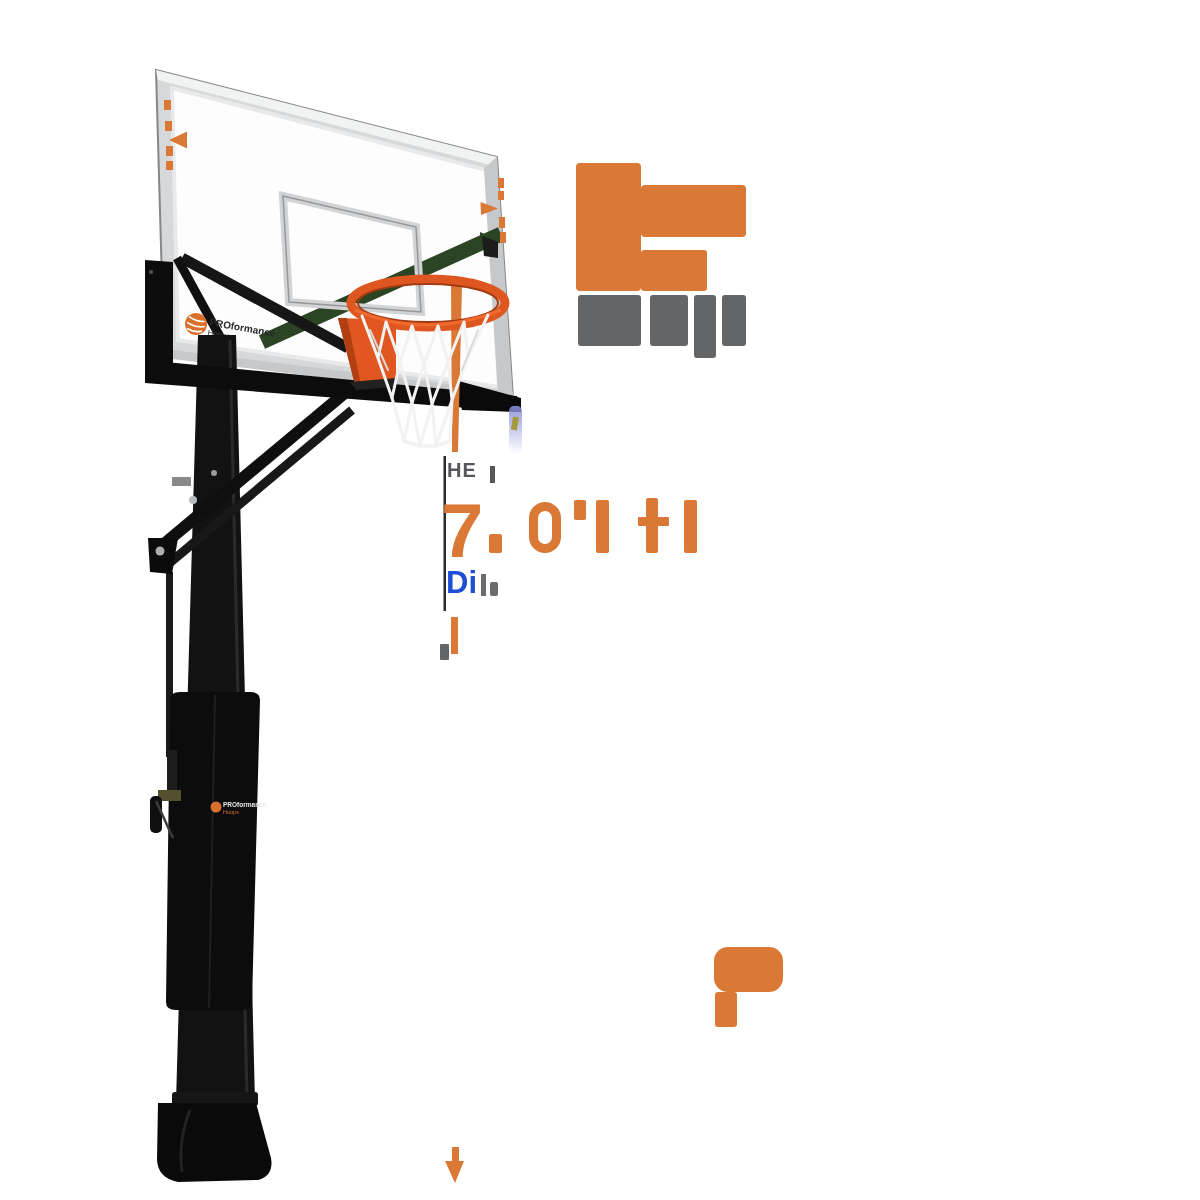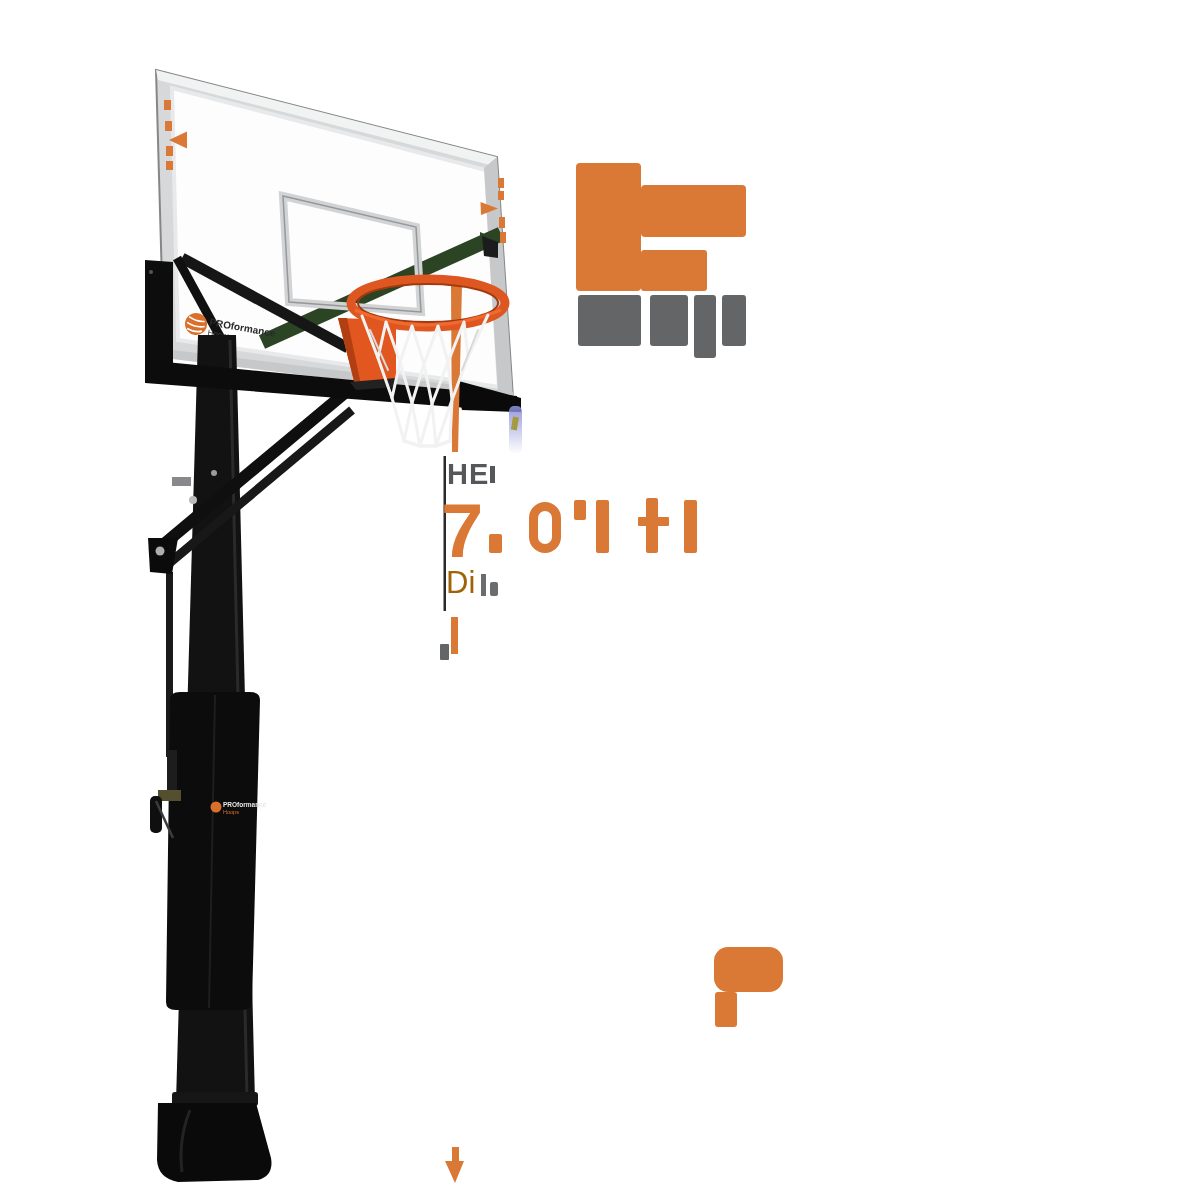--- a/index.html
+++ b/index.html
@@ -1,20 +1,20 @@
 <!DOCTYPE html>
 <html><head>
 <meta charset="utf-8">
 <style>
   html,body{margin:0;padding:0;background:#ffffff;}
   .stage{position:relative;width:1200px;height:1200px;background:#ffffff;overflow:hidden;
          font-family:"Liberation Sans", sans-serif;}
   .stage svg{position:absolute;left:0;top:0;}
   .txt{position:absolute;line-height:1;white-space:pre;}
-  #txt-he{left:447px;top:460px;font-size:29px;font-weight:800;letter-spacing:1px;}
+  #txt-he{left:447px;top:460px;font-size:20px;font-weight:800;letter-spacing:1px;}
   #txt-7{left:441px;top:493px;font-size:76px;font-weight:700;}
   #txt-di{left:446px;top:567px;font-size:31px;font-weight:400;}
   .frag{position:absolute;}
   .ring{background:transparent !important;box-sizing:border-box;}
 </style>
 </head>
 <body>
 
 <div class="stage">
 
@@ -123,21 +123,21 @@
 
     <rect x="443.5" y="456" width="2.5" height="155" fill="#2B2B2B"></rect>
 
     <polygon points="169,140 187,131.5 187,148.5" fill="#DA7836"></polygon>
     <polygon points="498,208.5 480.5,202 481,215" fill="#DA7836"></polygon>
     <polygon points="445,1161 464,1161 455,1183" fill="#DA7836"></polygon>
   </svg>
 
   <div id="txt-he" class="txt" style="color: rgb(86, 87, 90);">HE</div>
   <div id="txt-7" class="txt" style="color: rgb(218, 120, 54);">7</div>
-  <div id="txt-di" class="txt" style="color: #a16207;">Di</div>
+  <div id="txt-di" class="txt" style="color: #1d4ed8; font-weight: bold;">Di</div>
 
   <div id="fragments-layer">
       <div class="frag" style="left: 576px; top: 163px; width: 65px; height: 128px; border-radius: 4px; background: rgb(218, 120, 54);"></div>
       <div class="frag" style="left: 641px; top: 185px; width: 105px; height: 52px; border-radius: 4px; background: rgb(218, 120, 54);"></div>
       <div class="frag" style="left: 641px; top: 250px; width: 66px; height: 41px; border-radius: 3px; background: rgb(218, 120, 54);"></div>
       <div class="frag" style="left: 578px; top: 295px; width: 63px; height: 51px; border-radius: 3px; background: rgb(99, 101, 103);"></div>
       <div class="frag" style="left: 650px; top: 295px; width: 38px; height: 51px; border-radius: 3px; background: rgb(99, 101, 103);"></div>
       <div class="frag" style="left: 694px; top: 295px; width: 22px; height: 63px; border-radius: 3px; background: rgb(99, 101, 103);"></div>
       <div class="frag" style="left: 722px; top: 295px; width: 24px; height: 51px; border-radius: 3px; background: rgb(99, 101, 103);"></div>
       <div class="frag" style="left: 490px; top: 466px; width: 5px; height: 17px; border-radius: 0px; background: rgb(86, 87, 90);"></div>

